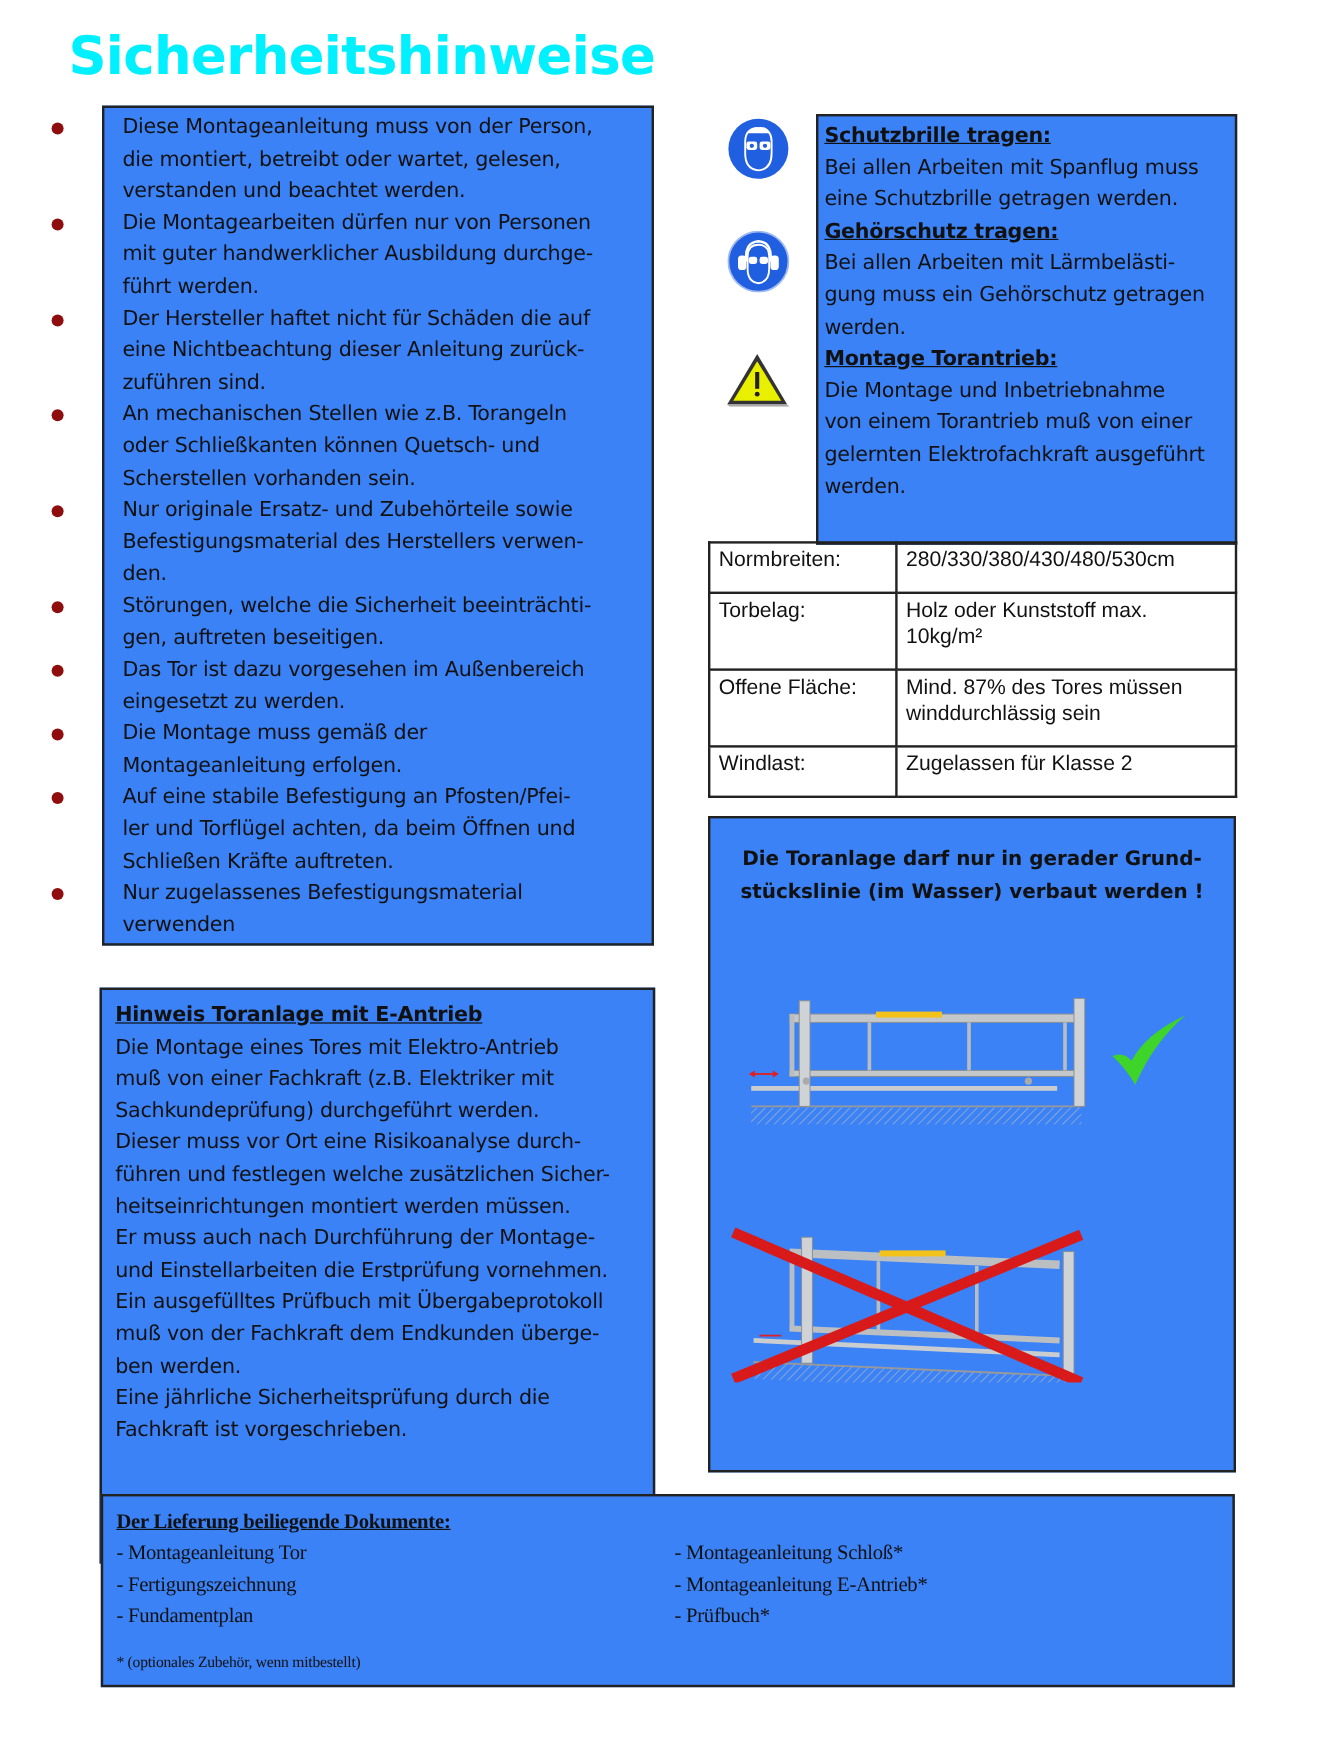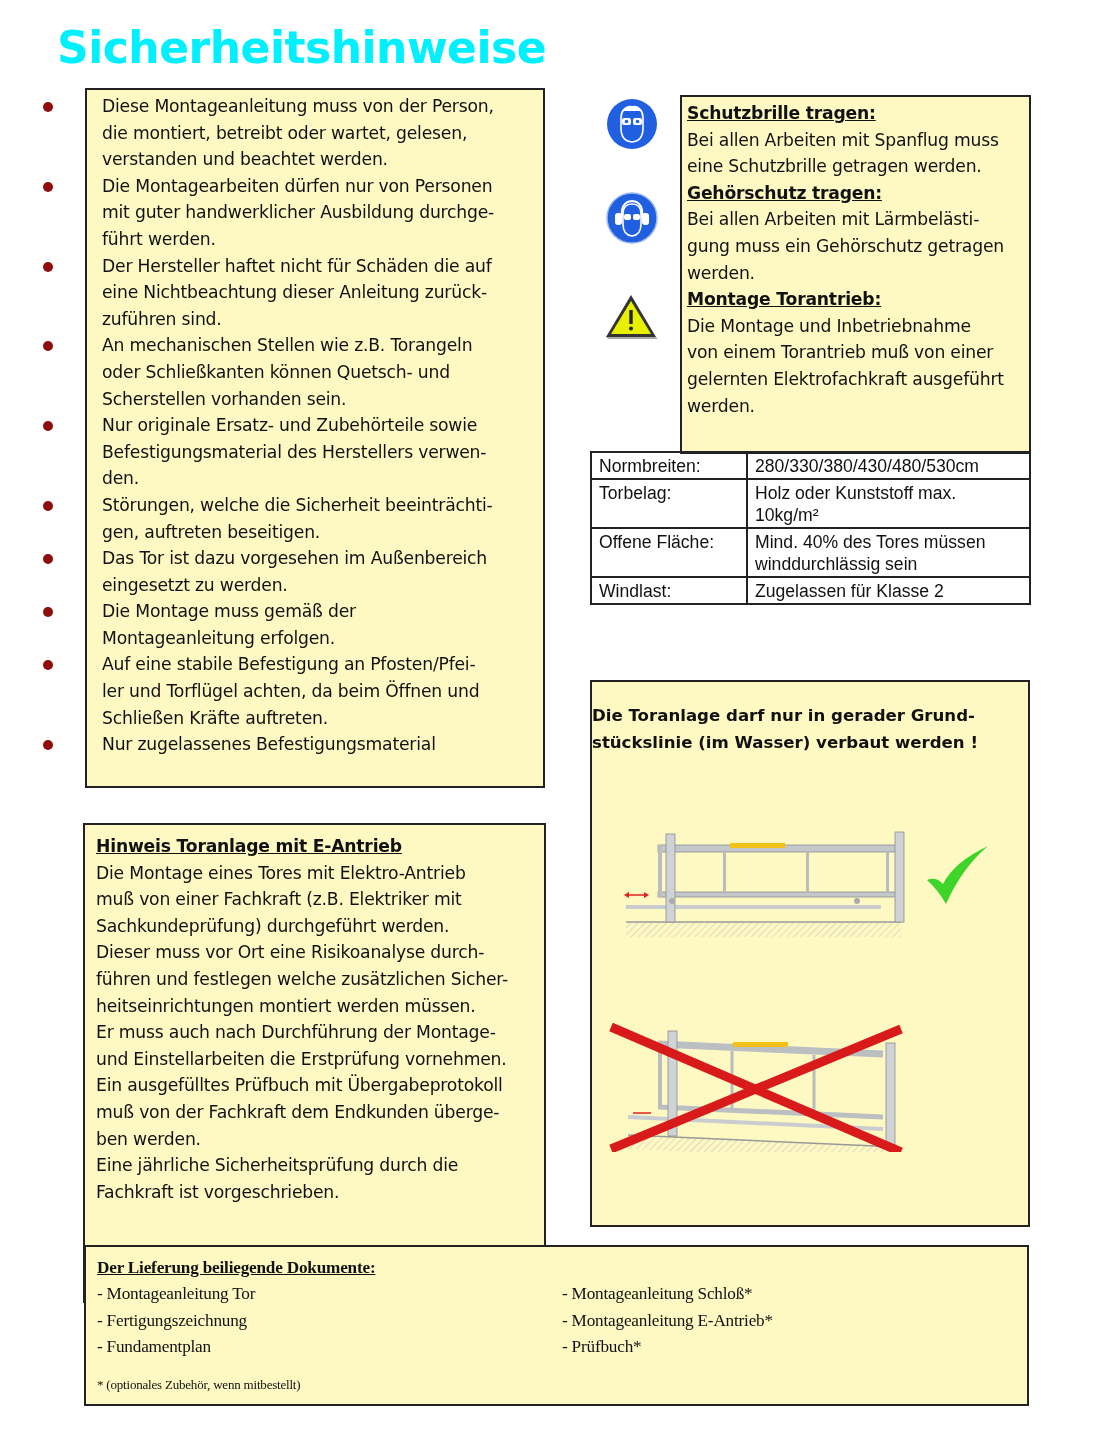--- a/index.html
+++ b/index.html
@@ -5,21 +5,21 @@
   * { box-sizing: border-box; margin: 0; padding: 0; }
   html, body { width: 1100px; height: 1455px; background: #ffffff; }
   body { position: relative; font-family: "DejaVu Sans", sans-serif; color: #111; overflow: hidden; }
 
   .title {
     position: absolute; left: 57px; top: 22px;
     font-family: "DejaVu Sans", sans-serif; font-weight: bold;
     font-size: 44px; color: #00f0ff; letter-spacing: -0.5px;
   }
 
-  .box { position: absolute; border: 2px solid #222; background: #fef9c3; }
+  .box { position: absolute; border: 2px solid #222; background: #3b82f6; }
 
   .text { font-size: 17.2px; line-height: 26.6px; letter-spacing: -0.2px; }
 
   
   #bullets-box { left: 85px; top: 88px; width: 460px; height: 700px; }
   #bullets-box ul { list-style: none; position: absolute; left: 15px; top: 3px; right: 8px; }
   #bullets-box li { position: relative; }
   .bullet-dot {
     position: absolute; left: -59px; width: 10px; height: 10px; border-radius: 50%;
     background: #8f0d0d; top: 9px;
@@ -33,27 +33,27 @@
   #sign-goggles { left: 606px; top: 98px; width: 52px; height: 52px; }
   #sign-ear { left: 606px; top: 192px; width: 52px; height: 52px; }
   #sign-warning { left: 604px; top: 293px; width: 54px; height: 46px; }
 
   
   #spec-table {
     position: absolute; left: 590px; top: 451px; width: 441px;
     border-collapse: collapse; font-family: "Liberation Sans", sans-serif;
     font-size: 17.6px; line-height: 22px;
   }
-  #spec-table td { border: 2px solid #222; padding: 2px 7px 1px 7px; vertical-align: top; }
+  #spec-table td { border: 2px solid #222; padding: 2px 7px 16px 7px; vertical-align: top; }
   #spec-table td.k { width: 156px; }
 
   
   #gate-box { left: 590px; top: 680px; width: 440px; height: 547px; }
   #gate-note {
-    position: absolute; left: 0; right: 0; top: 20px; text-align: left;
+    position: absolute; left: 0; right: 0; top: 20px; text-align: center;
     font-weight: bold; font-size: 16.6px; line-height: 27px;
   }
   .gate-svg { position: absolute; }
 
   
   #eantrieb-box { left: 83px; top: 823px; width: 463px; height: 480px; padding: 8px 10px 0 11px; }
 
   
   #docs-box { left: 84px; top: 1245px; width: 945px; height: 161px; padding: 8px 10px 0 11px; font-family: Liberation Serif, serif; }
   .docs-col { position: absolute; top: 34px; }
@@ -115,20 +115,21 @@
       </li>
     <li>
         <span class="bullet-dot"></span>
         <div>Auf eine stabile Befestigung an Pfosten/Pfei-</div>
         <div>ler und Torflügel achten, da beim Öffnen und</div>
         <div>Schließen Kräfte auftreten.</div>
       </li>
     <li>
         <span class="bullet-dot"></span>
         <div>Nur zugelassenes Befestigungsmaterial</div>
+        <div>verwenden</div>
       </li>
   </ul>
 </div>
 
 <svg id="sign-goggles" class="sign" viewBox="0 0 52 52">
   <circle cx="26" cy="26" r="25" fill="#1f5fe0"></circle>
   <path d="M15 20 Q15 9 26 9 Q37 9 37 20 L37 30 Q37 43 26 44 Q15 43 15 30 Z" fill="none" stroke="#fff" stroke-width="1.6"></path>
   <path d="M16 13 Q20 7 26 8 Q33 7 36 13" fill="#fff"></path>
   <rect x="16" y="20" width="9" height="7" rx="2" fill="#fff"></rect>
   <rect x="27" y="20" width="9" height="7" rx="2" fill="#fff"></rect>
@@ -184,21 +185,21 @@
   <tr>
         <td class="k">Torbelag:</td>
         <td>
           <div>Holz oder Kunststoff max.</div>
           <div>10kg/m²</div>
         </td>
       </tr>
   <tr>
         <td class="k">Offene Fläche:</td>
         <td>
-          <div>Mind. 40% des Tores müssen</div>
+          <div>Mind. 87% des Tores müssen</div>
           <div>winddurchlässig sein</div>
         </td>
       </tr>
   <tr>
         <td class="k">Windlast:</td>
         <td>
           <div>Zugelassen für Klasse 2</div>
         </td>
       </tr>
 </tbody>

